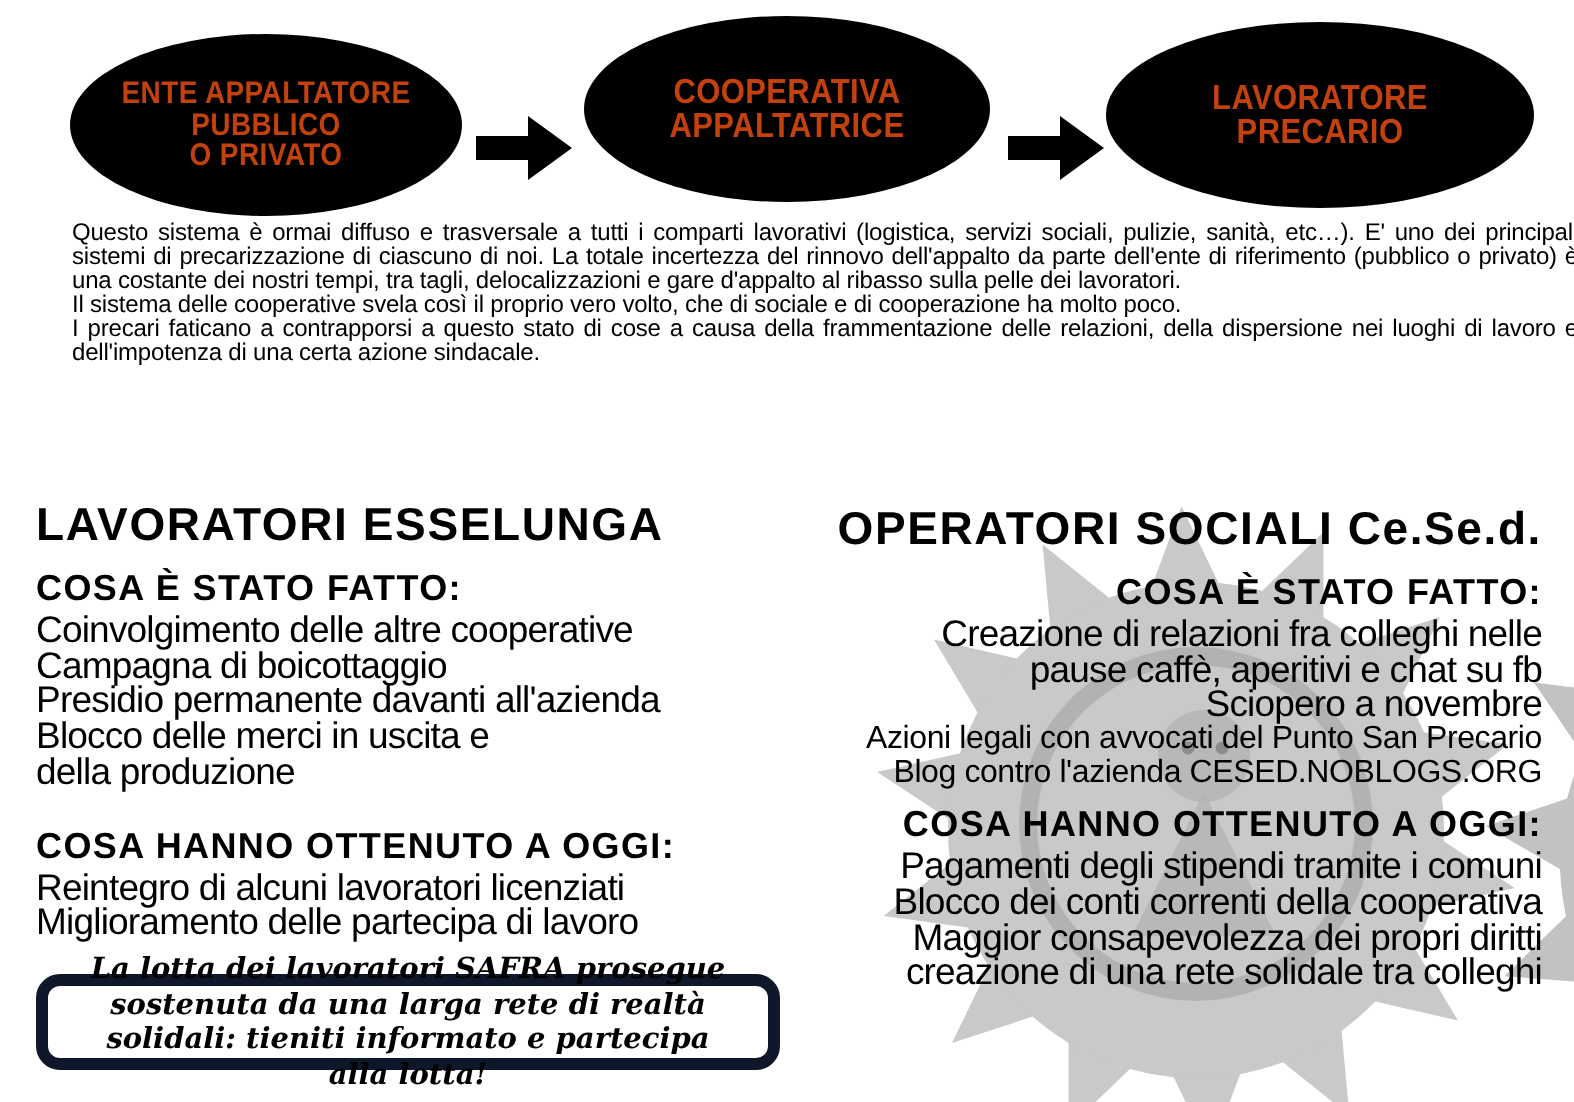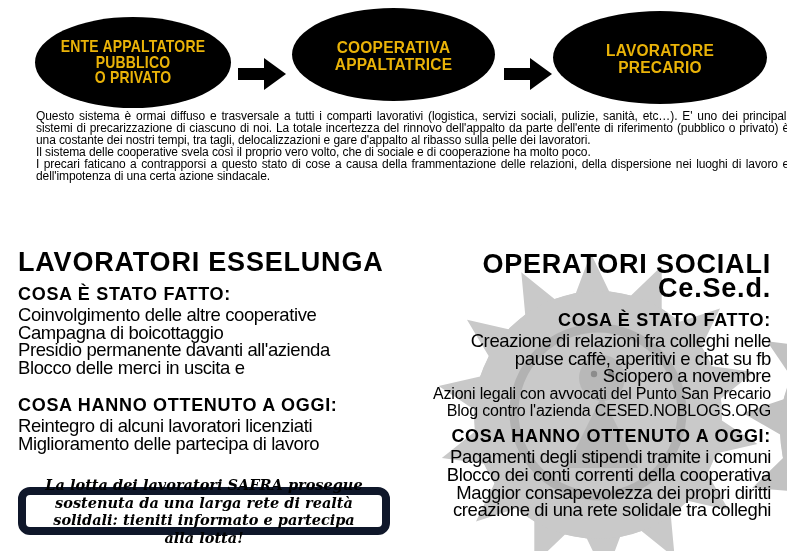--- a/index.html
+++ b/index.html
@@ -2,49 +2,49 @@
 <html><head>
 <meta charset="utf-8">
 <style>
   html,body{margin:0;padding:0;}
   body{background:#fff;}
   .page{position:relative;width:787px;height:551px;background:#fff;overflow:hidden;
         font-family:"Liberation Sans",sans-serif;color:#000;}
   .bg{position:absolute;left:0;top:0;}
 
   
-  .node{position:absolute;background:#000;border-radius:50%;color:#eab308;
+  .node{position:absolute;background:#000;border-radius:50%;color:#c2410c;
         display:flex;flex-direction:column;justify-content:center;align-items:center;
         text-align:center;font-weight:bold;}
   .node .nline{transform:scaleY(1.12);letter-spacing:.2px;}
   .n1{left:35px;top:17px;width:196px;height:91px;font-size:14px;line-height:15.5px;}
   .n2{left:292px;top:8px;width:203px;height:93px;font-size:15.5px;line-height:17px;}
   .n3{left:553px;top:11px;width:214px;height:93px;font-size:15.5px;line-height:17px;}
   .arrowbox{position:absolute;width:48px;height:34px;}
   .a1{left:238px;top:57px;}
   .a2{left:504px;top:57px;}
 
   
   .intro{position:absolute;left:18px;top:111px;width:753px;margin-left:18px;}
   .intro p{margin:0;font-size:12px;line-height:11.9px;letter-spacing:-0.1px;
            text-align:justify;}
 
   
   .col{position:absolute;top:250px;width:375px;}
   .col.left{left:18px;text-align:left;}
   .col.right{left:396px;top:252px;text-align:right;}
-  .col h2{margin:0 0 12px 0;font-size:27px;line-height:24px;letter-spacing:.8px;font-weight:bold;}
+  .col h2{margin:0 0 12px 0;font-size:23px;line-height:24px;letter-spacing:.8px;font-weight:bold;}
   .col h3{margin:0 0 4px 0;font-size:18px;line-height:16px;letter-spacing:.7px;font-weight:bold;}
   .col h3.ottenuto{margin-top:20px;}
   .col.right h3.ottenuto{margin-top:9px;}
   .col .line{font-size:18.5px;line-height:17.7px;letter-spacing:-0.4px;}
   .col.right .line.sm{font-size:16px;line-height:17px;letter-spacing:-0.2px;text-align:right;}
 
   
-  .note{position:absolute;top:487px;height:48px;border:8px solid #0f172a;border-radius:12px;
+  .note{position:absolute;top:487px;height:48px;border:6px solid #0f172a;border-radius:12px;
         display:flex;align-items:center;justify-content:center;text-align:center;
         font-family:"DejaVu Serif",serif;font-style:italic;font-weight:bold;
         font-size:14.5px;line-height:17.5px;padding:0 12px;box-sizing:border-box;background:transparent;}
   .noteL{left:18px;width:372px;}
   .noteR{left:403px;width:369px;}
 </style>
 </head>
 <body>
 
 <div class="page">
@@ -98,20 +98,21 @@
   </div>
 
   <div class="col left">
     <h2>LAVORATORI ESSELUNGA</h2>
     <h3>COSA È STATO FATTO:</h3>
     <div>
       <div class="line">Coinvolgimento delle altre cooperative</div>
       <div class="line">Campagna di boicottaggio</div>
       <div class="line">Presidio permanente davanti all'azienda</div>
       <div class="line">Blocco delle merci in uscita e</div>
+      <div class="line">della produzione</div>
     </div>
     <h3 class="ottenuto">COSA HANNO OTTENUTO A OGGI:</h3>
     <div>
       <div class="line">Reintegro di alcuni lavoratori licenziati</div>
       <div class="line">Miglioramento delle partecipa di lavoro</div>
     </div>
   </div>
 
   <div class="col right">
     <h2>OPERATORI SOCIALI Ce.Se.d.</h2>

